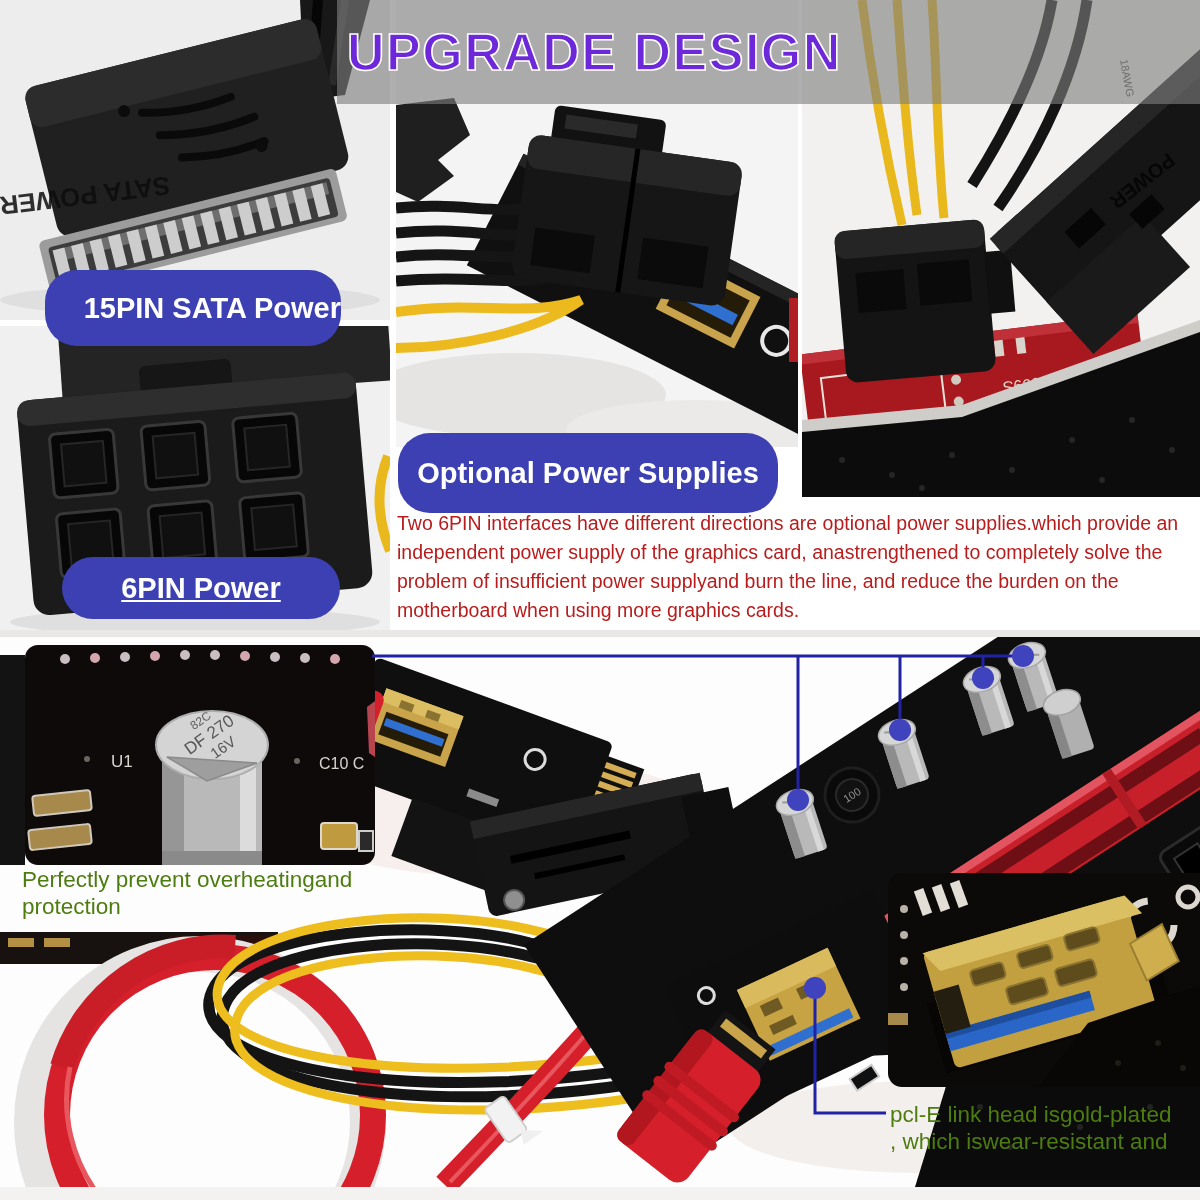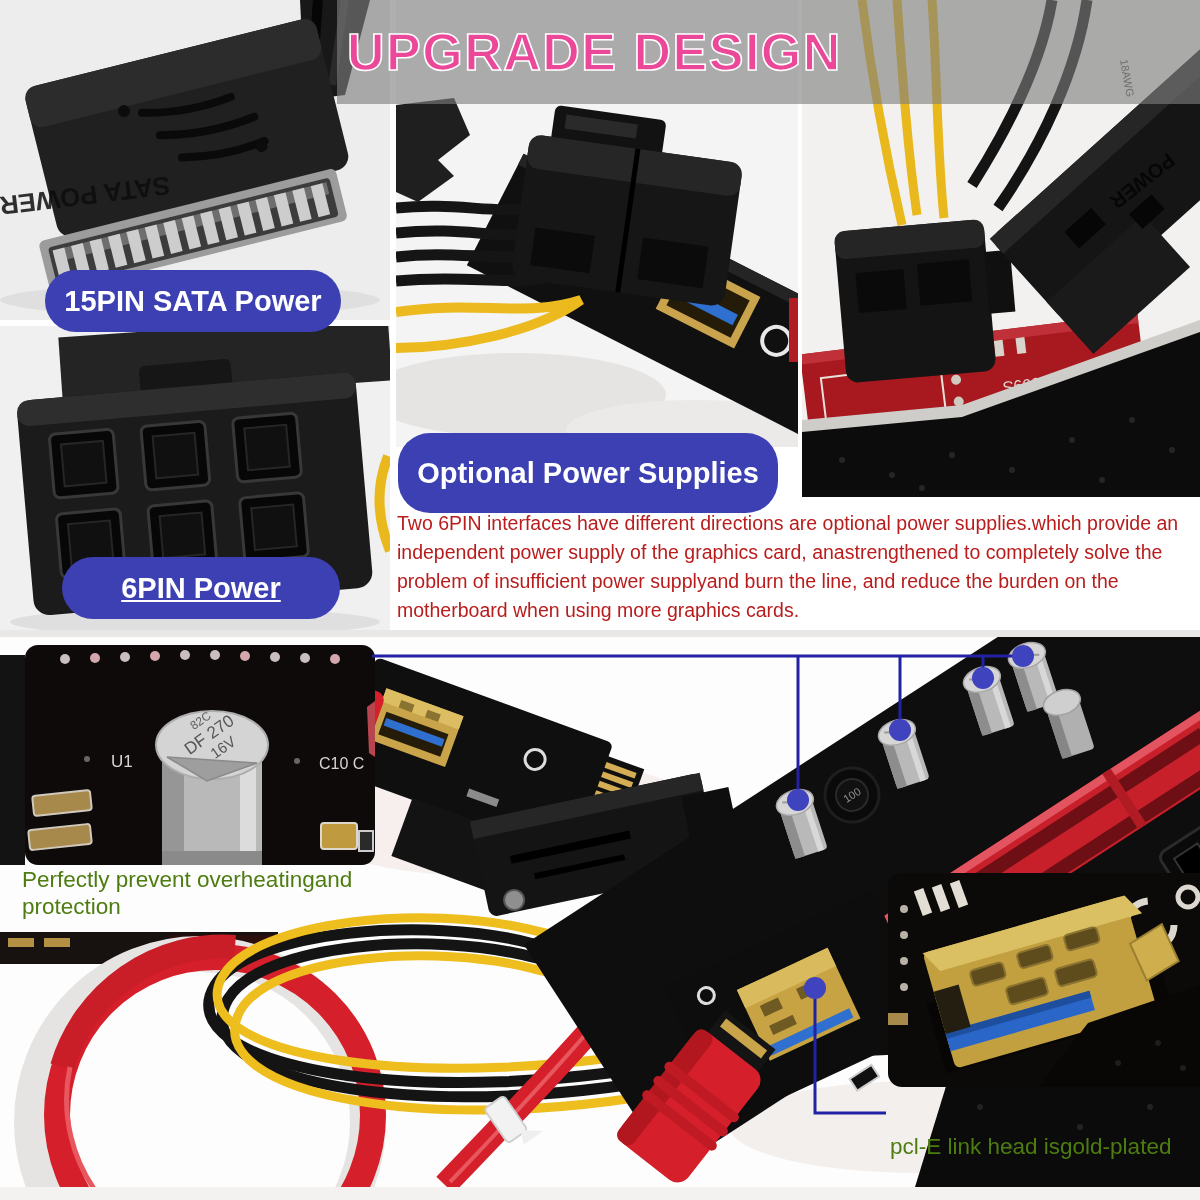--- a/index.html
+++ b/index.html
@@ -2,33 +2,33 @@
 <html><head>
 <meta charset="utf-8">
 <style>
   html,body{margin:0;padding:0;background:#ffffff;}
   #stage{position:relative;width:1200px;height:1200px;background:#ffffff;overflow:hidden;
          font-family:"Liberation Sans","DejaVu Sans",sans-serif;}
   .abs{position:absolute;}
   .photo{overflow:hidden;}
   .photo svg{display:block;}
   #banner{left:337px;top:0;width:863px;height:104px;background:rgba(126,126,126,0.62);z-index:40;}
-  #banner .title{color:#ec4899;font-size:52px;font-weight:bold;letter-spacing:1.5px;
+  #banner .title{color:#6d28d9;font-size:52px;font-weight:bold;letter-spacing:1.5px;
                  line-height:104px;padding-left:10px;-webkit-text-stroke:1.6px #ffffff;white-space:nowrap;}
   .pill{background:#3c40b2;border-radius:32px;color:#ffffff;font-weight:bold;
         display:flex;align-items:center;justify-content:center;z-index:45;}
-  #pill-sata{left:45px;top:270px;width:296px;height:62px;font-size:29px;}
+  #pill-sata{left:45px;top:270px;width:296px;height:76px;font-size:29px;justify-content:flex-end;}
   #pill-6pin{left:62px;top:557px;width:278px;height:62px;font-size:29px;text-decoration:underline;}
   #pill-optional{left:398px;top:433px;width:380px;height:80px;font-size:29px;}
   #paragraph{left:397px;top:509px;width:780px;z-index:30;color:#b91c1c;font-size:19.5px;}
   #paragraph .pline{height:29px;line-height:29px;white-space:nowrap;}
   .caption{color:#4d7c0f;font-size:22.5px;z-index:35;}
   .caption .cline{height:27px;line-height:27px;white-space:nowrap;}
   #caption-capacitor{left:22px;top:866px;width:370px;}
-  #caption-pcie{left:890px;top:1101px;width:310px;margin-top:32px;}
+  #caption-pcie{left:890px;top:1101px;width:310px;}
   #divider{left:0;top:630px;width:1200px;height:8px;background:#e9e8e6;z-index:5;}
   #bottom-strip{left:0;top:1187px;width:1200px;height:13px;background:#f3f2f0;z-index:5;}
   #inset-capacitor{left:25px;top:645px;width:350px;height:220px;border-radius:13px;overflow:hidden;z-index:20;}
   #inset-pcie{left:888px;top:873px;width:312px;height:214px;border-radius:14px 0 0 14px;overflow:hidden;z-index:20;}
   #callout-overlay{left:0;top:0;width:1200px;height:1200px;z-index:38;pointer-events:none;}
   svg text{font-family:"Liberation Sans","DejaVu Sans",sans-serif;}
 </style>
 </head>
 <body>
 
@@ -508,20 +508,21 @@
       </g>
     </svg>
   </div>
 
   <div id="caption-capacitor" class="abs caption">
     <div class="cline">Perfectly prevent overheatingand</div>
     <div class="cline">protection</div>
   </div>
   <div id="caption-pcie" class="abs caption">
     <div class="cline">pcl-E link head isgold-plated</div>
+    <div class="cline">, which iswear-resistant and</div>
   </div>
 
   <div id="bottom-strip" class="abs"></div>
 
   <svg id="callout-overlay" class="abs" width="1200" height="1200" viewBox="0 0 1200 1200">
     <g stroke="#2123a4" stroke-width="3" fill="none">
       <path d="M372,656 H1023"></path>
       <path d="M798,656 V800"></path>
       <path d="M900,656 V730"></path>
       <path d="M983,656 V678"></path>

